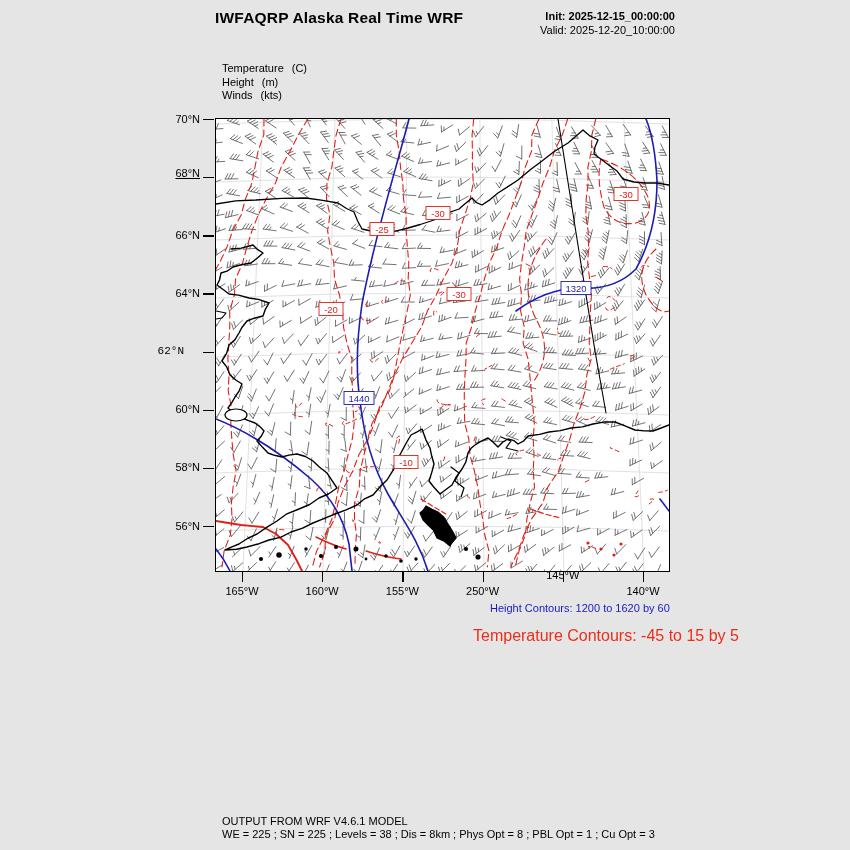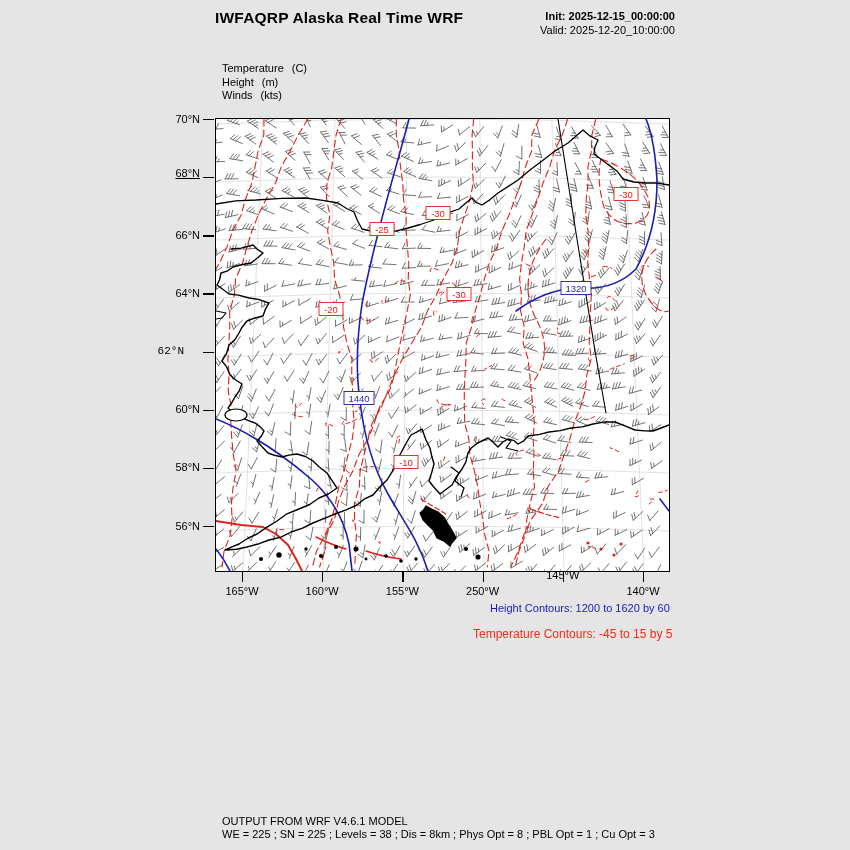--- a/index.html
+++ b/index.html
@@ -11,21 +11,21 @@
   #initblock .b{font-weight:bold;}
   #fields{left:222px;top:62px;font-size:11px;line-height:13.5px;}
   .frow .unit{margin-left:8px;}
   #mapframe{left:215px;top:118px;width:453px;height:452px;border:1px solid #000;background:#fff;}
   #mapframe svg{display:block;}
   .latlab{position:absolute;font-size:11px;text-align:right;width:40px;}
   .lattick{position:absolute;height:1.3px;width:11px;background:#000;}
   .lonlab{position:absolute;font-size:11px;text-align:center;width:46px;}
   .lontick{position:absolute;width:1.3px;height:11px;background:#000;}
   #hgtinfo{left:490px;top:602px;font-size:11px;}
-  #tmpinfo{left:473px;top:627px;font-size:12px;text-align:right;}
+  #tmpinfo{left:473px;top:627px;font-size:16px;text-align:right;}
   #footer{left:222px;top:815px;font-size:11px;line-height:13px;}
 </style>
 </head>
 <body>
 
 <div id="page">
   <div id="title" class="abs">IWFAQRP Alaska Real Time WRF</div>
 
   <div id="initblock" class="abs">
     <div class="b">Init: 2025-12-15_00:00:00</div>

